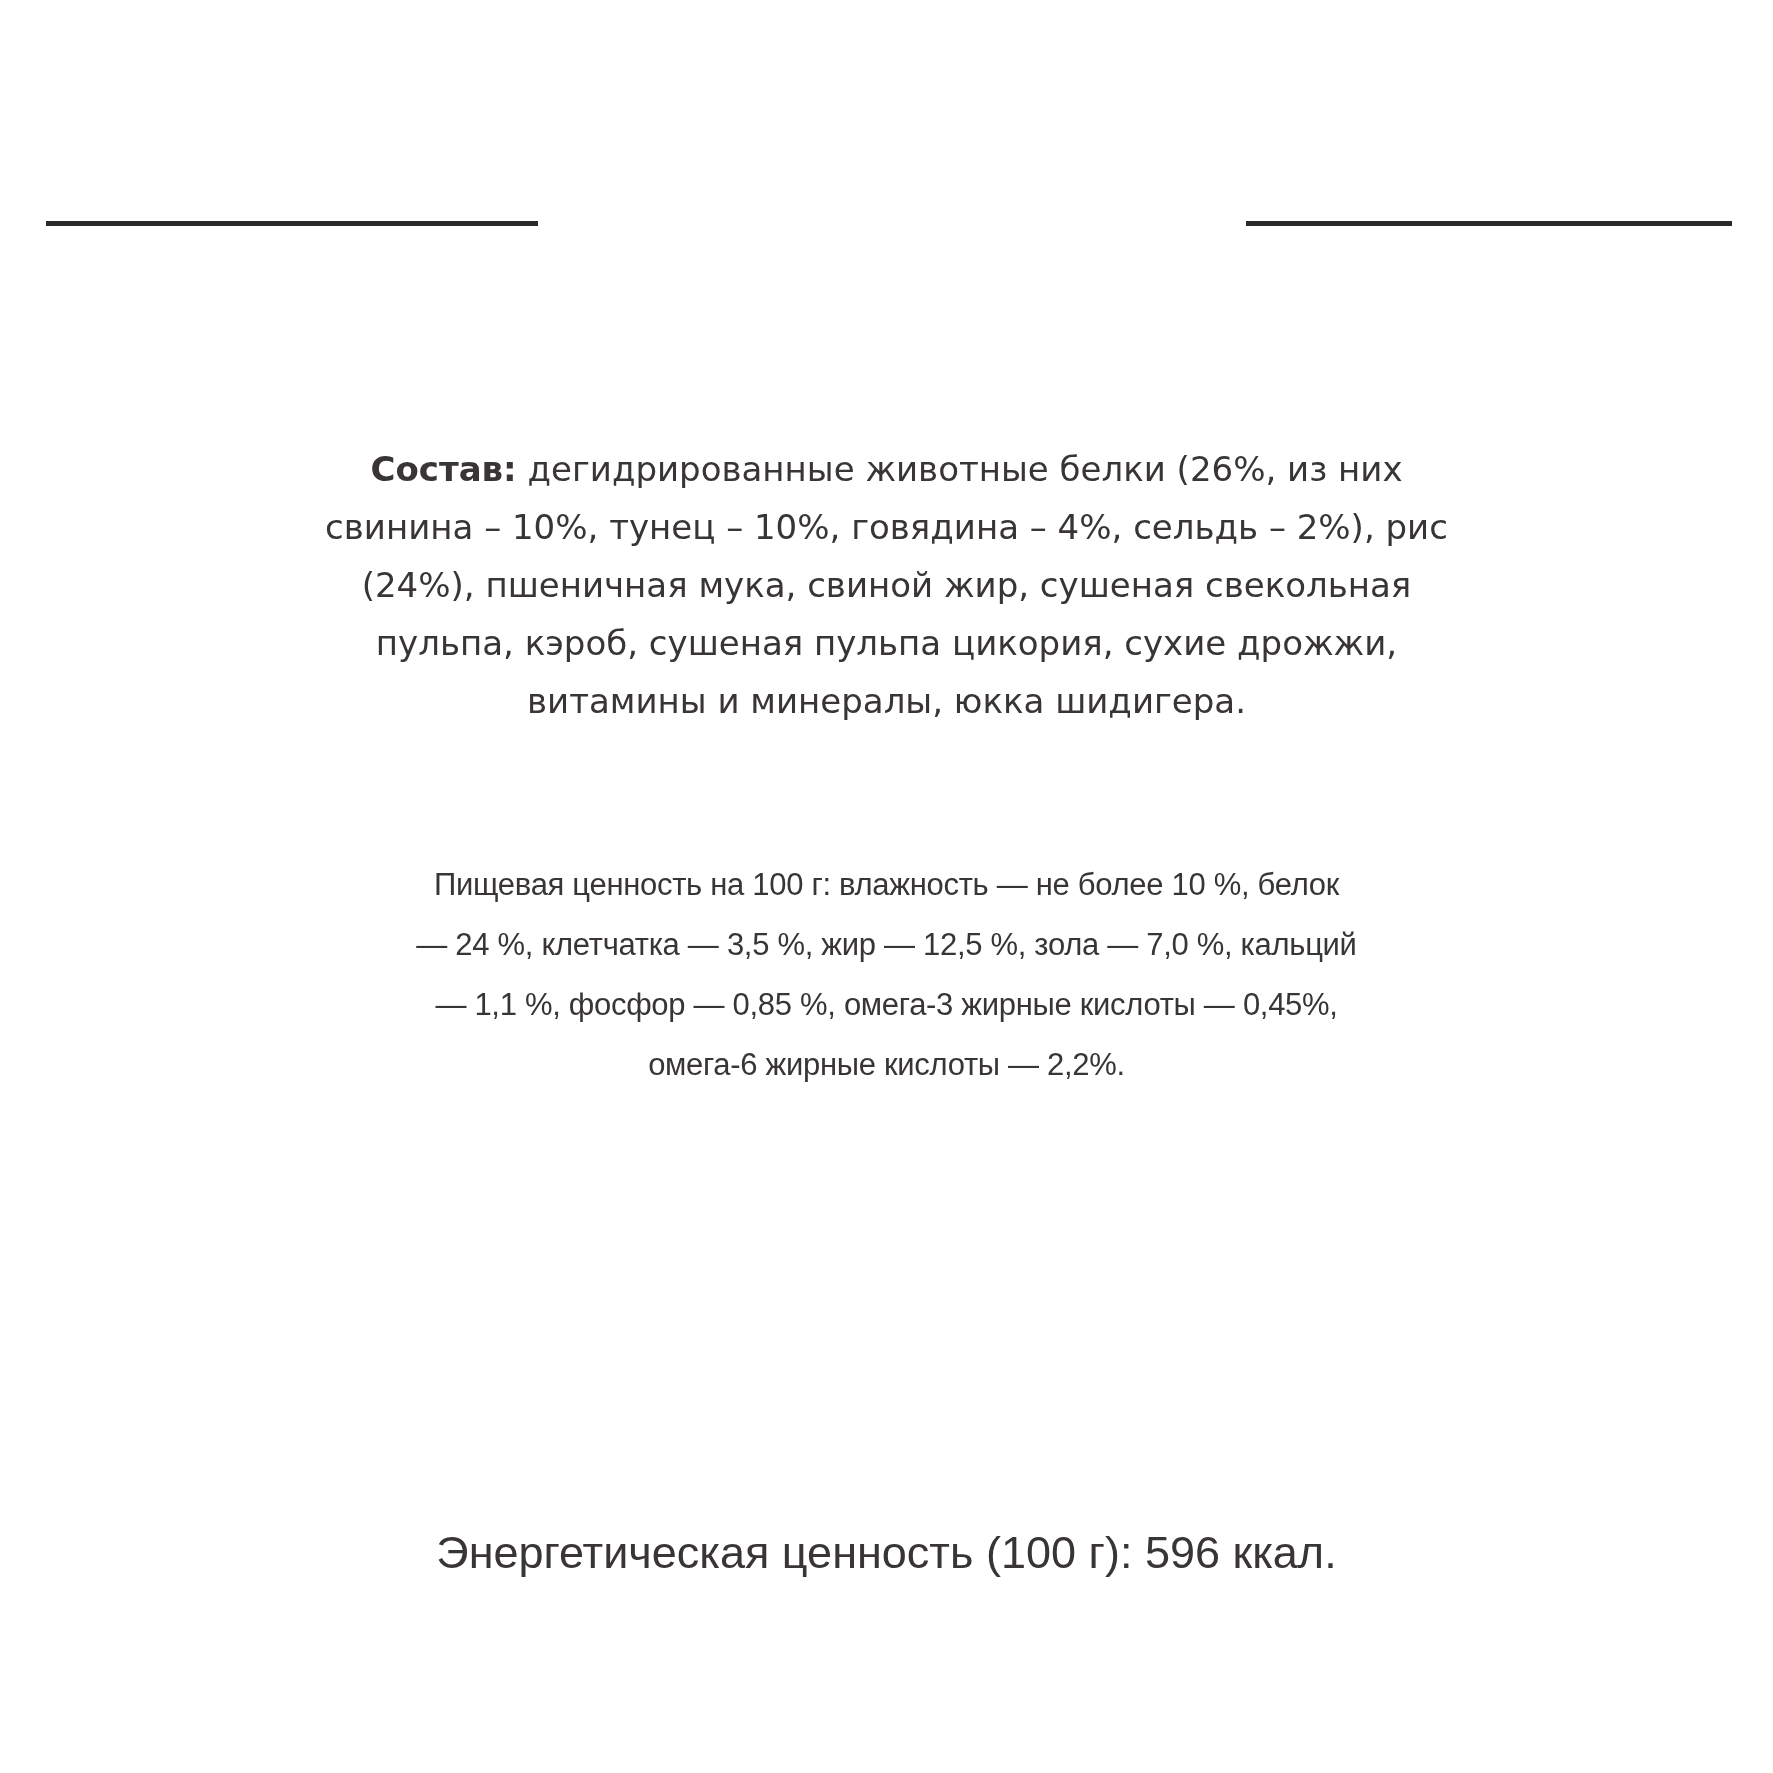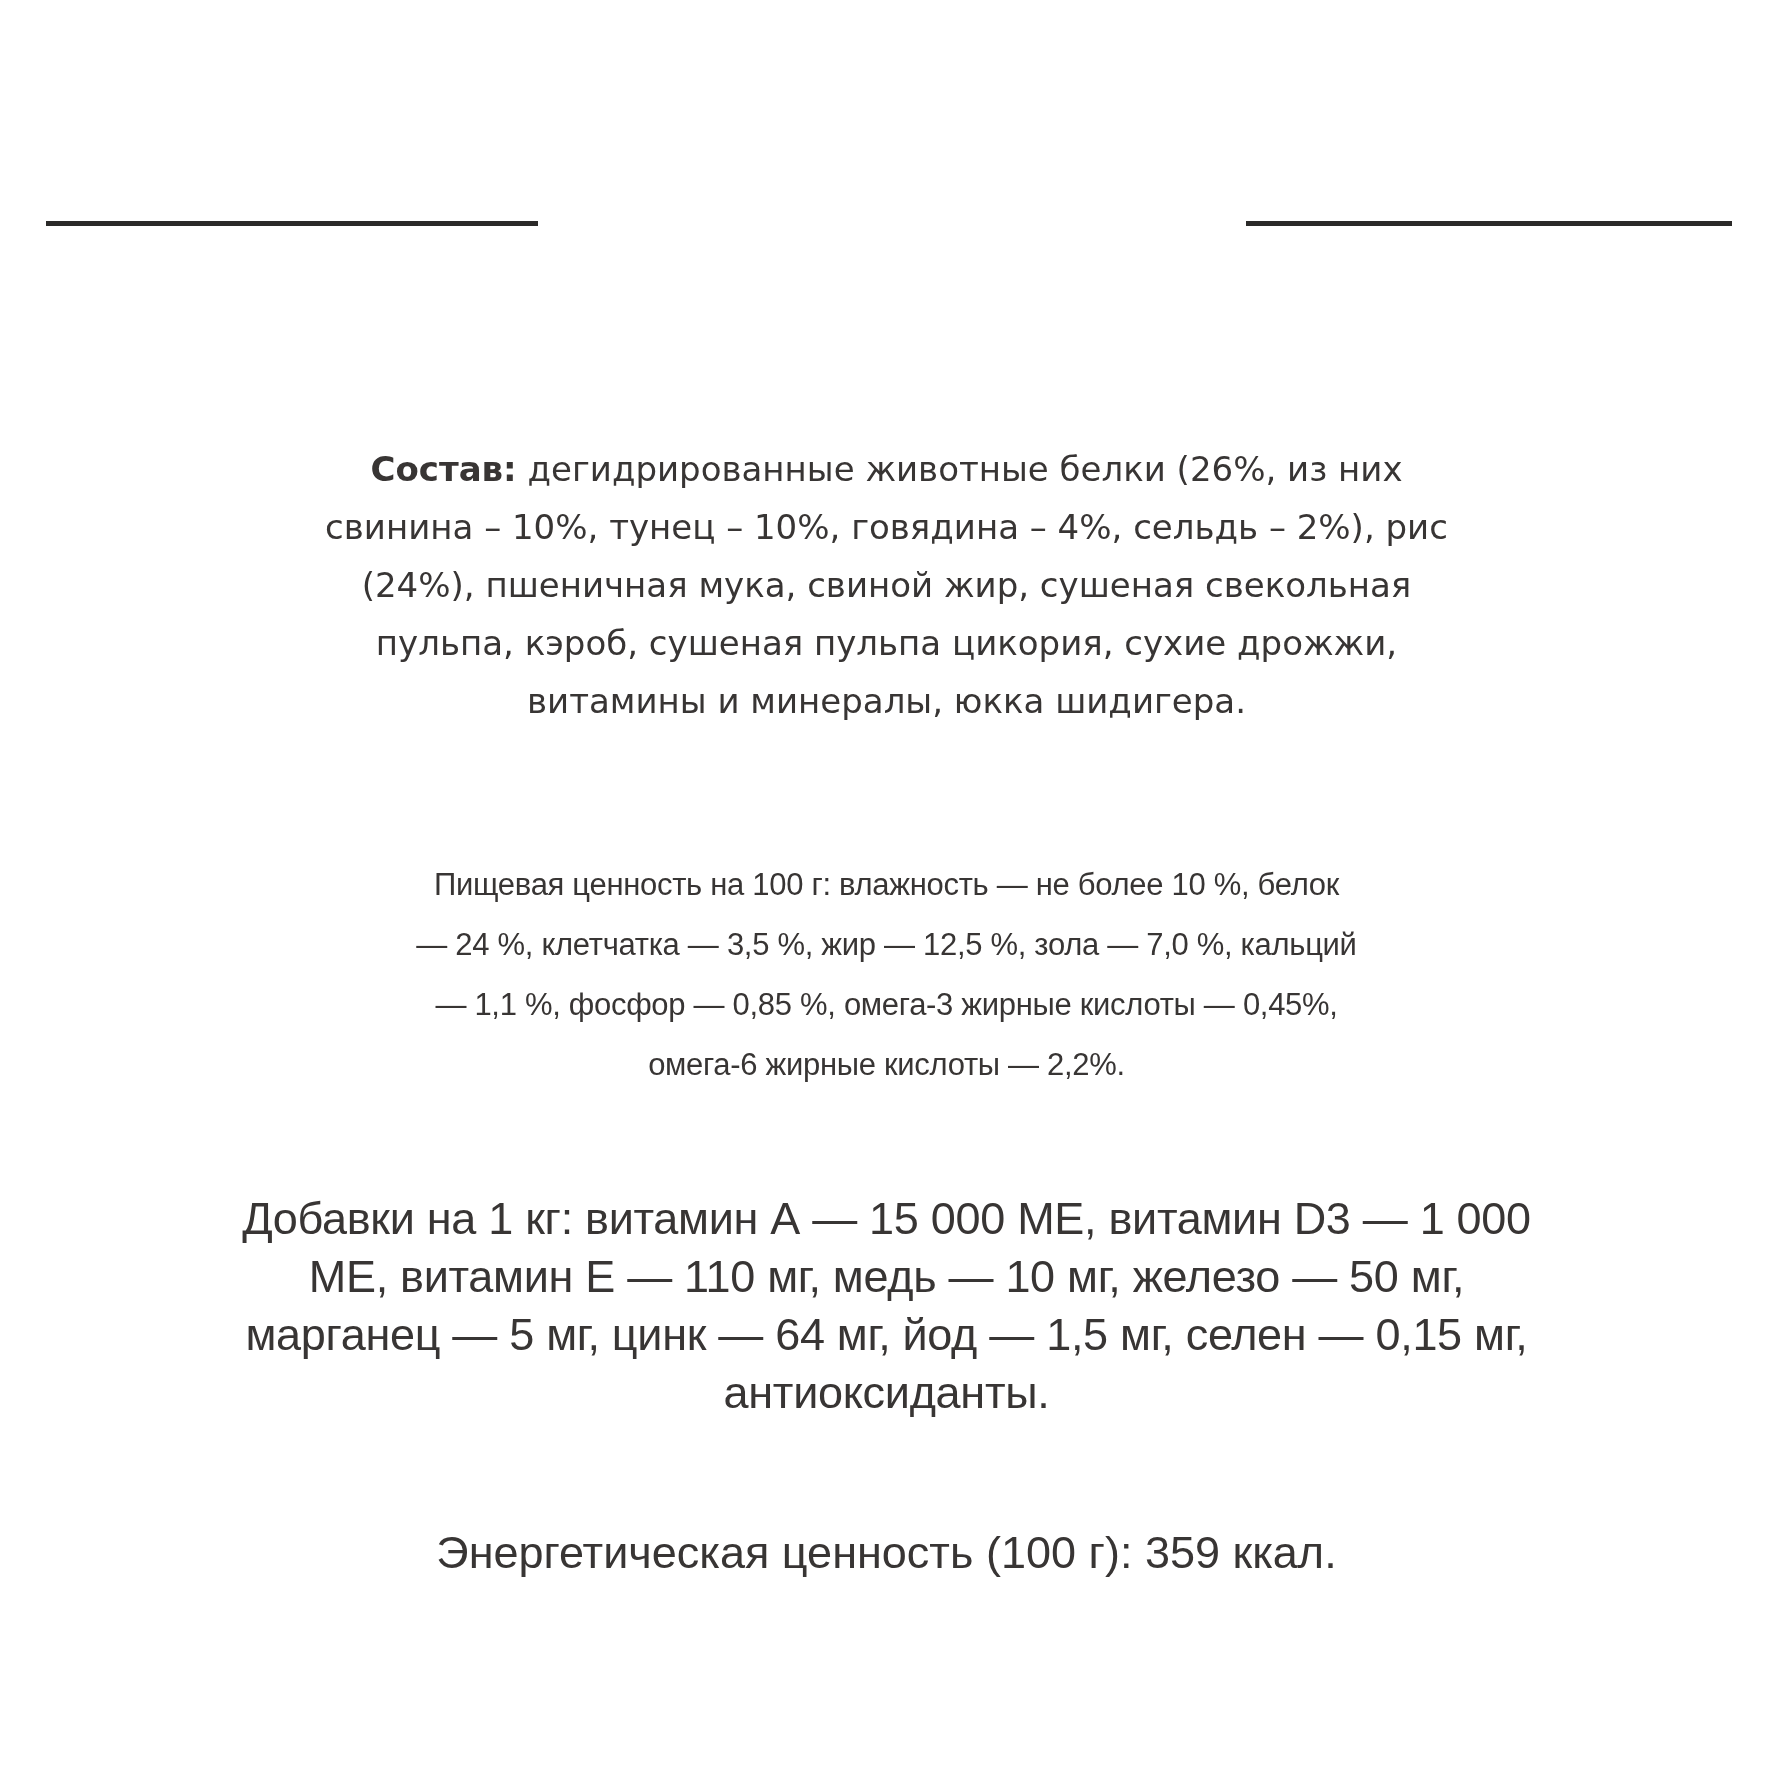--- a/index.html
+++ b/index.html
@@ -65,20 +65,16 @@
 свинина – 10%, тунец – 10%, говядина – 4%, сельдь – 2%), рис
 (24%), пшеничная мука, свиной жир, сушеная свекольная
 пульпа, кэроб, сушеная пульпа цикория, сухие дрожжи,
 витамины и минералы, юкка шидигера.</span></div>
 
   <div class="para p-nutrition"><span>Пищевая ценность на 100 г: влажность — не более 10 %, белок
 — 24 %, клетчатка — 3,5 %, жир — 12,5 %, зола — 7,0 %, кальций
 — 1,1 %, фосфор — 0,85 %, омега-3 жирные кислоты — 0,45%,
 омега-6 жирные кислоты — 2,2%.</span></div>
 
-  <div class="para p-additives"><span>Добавки на 1 кг: витамин А — 15 000 МЕ, витамин D3 — 1 000
-МЕ, витамин Е — 110 мг, медь — 10 мг, железо — 50 мг,
-марганец — 5 мг, цинк — 64 мг, йод — 1,5 мг, селен — 0,15 мг,
-антиоксиданты.</span></div>
 
-  <div class="para p-energy"><span>Энергетическая ценность (100 г): 359 ккал.</span></div>
+  <div class="para p-energy"><span>Энергетическая ценность (100 г): 596 ккал.</span></div>
 
 </div>
 
 </body></html>

